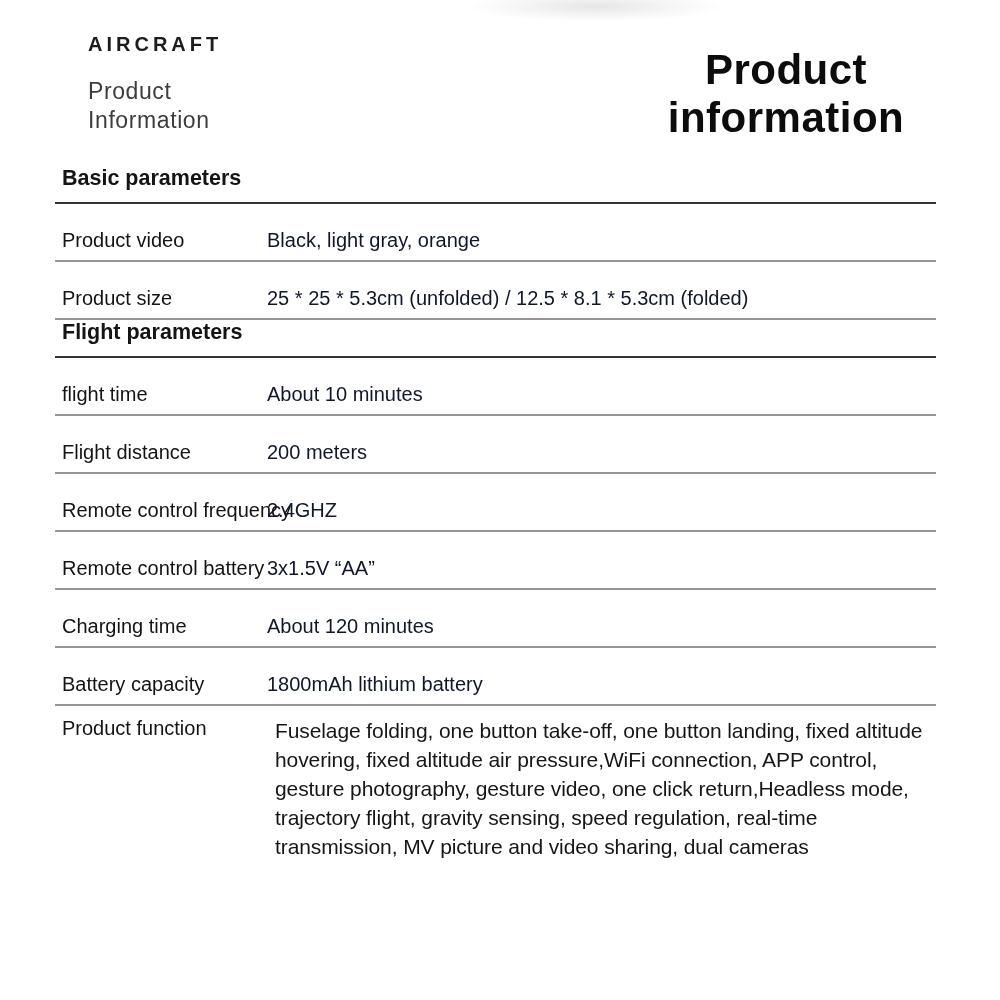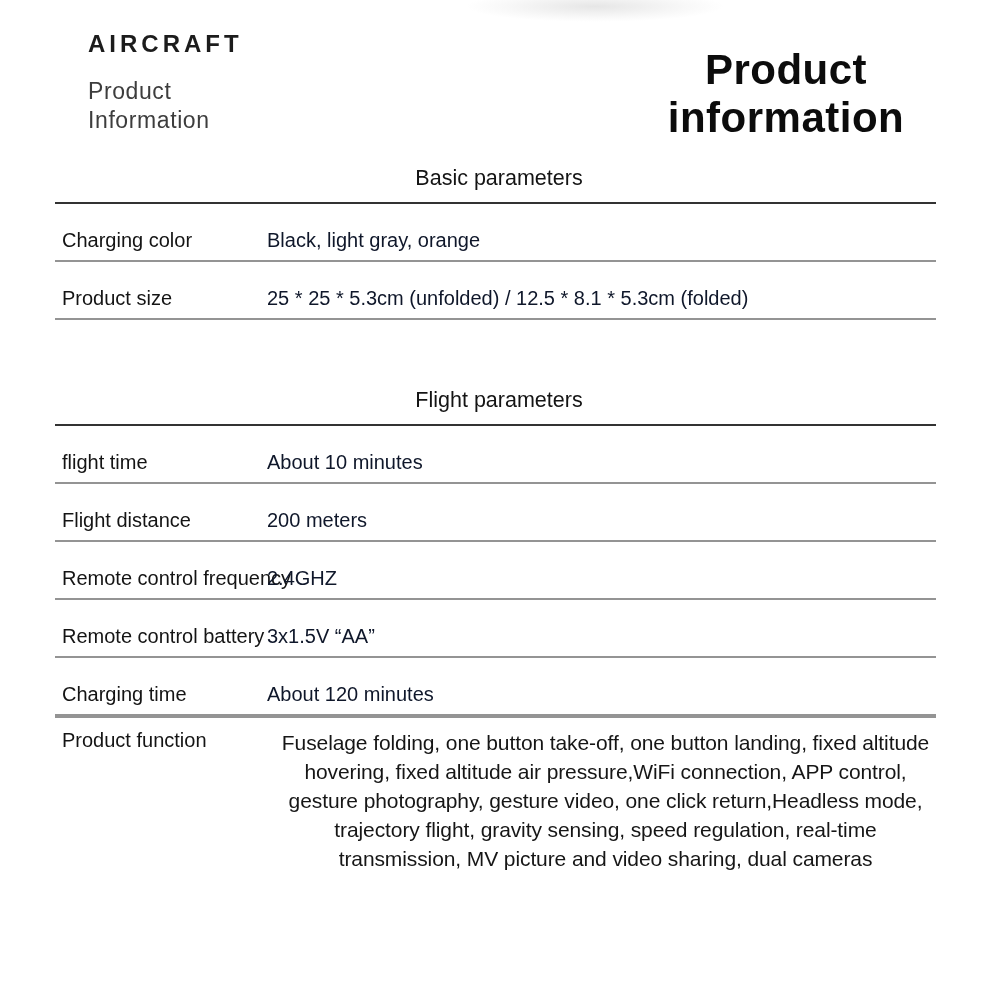--- a/index.html
+++ b/index.html
@@ -14,58 +14,58 @@
   .smudge {
     position: absolute; left: 430px; top: -8px; width: 330px; height: 36px;
     background: radial-gradient(ellipse 50% 55% at 50% 40%,
       rgba(165,165,165,0.28), rgba(200,200,200,0.12) 55%, rgba(255,255,255,0) 78%);
     pointer-events: none;
   }
 
   
   .brand { position: absolute; left: 88px; top: 30px; }
   .brand-logo {
-    font-size: 24px; font-weight: 700; letter-spacing: 4px;
+    font-size: 20px; font-weight: 700; letter-spacing: 4px;
     color: #1c1c1c; line-height: 28px;
   }
   .brand-tagline {
     margin-top: 19px;
     font-size: 23px; line-height: 29px; font-weight: 400;
     letter-spacing: 0.6px; color: var(--subtitle-text, #3d3d3d);
   }
   .page-title {
     position: absolute; left: 606px; top: 46px; width: 360px;
     text-align: center;
     font-size: 42px; line-height: 48px; font-weight: 700;
     color: #0c0c0c; letter-spacing: 0.5px;
   }
 
   
   .content { position: absolute; left: 55px; top: 166px; width: 881px; }
-  .section + .section { margin-top: 68px; }
+  .section + .section { }
   .sec-heading {
-    font-size: 21.5px; font-weight: 400; line-height: 25px;
-    padding-left: 7px; color: #141414; text-align: center;
+    font-size: 21.5px; font-weight: 700; line-height: 25px;
+    padding-left: 7px; color: #141414;
   }
   .rule { border: none; height: 0; border-top: 2px solid var(--row-rule, #989898); }
   .rule.dark { border-top-color: var(--heading-rule, #333333); margin-top: 11px; }
   .spec-row {
     display: grid; grid-template-columns: 212px 1fr;
     padding: 24px 0 8px 0;
   }
   .spec-row .label {
     padding-left: 7px; font-size: 20px; line-height: 24px;
     white-space: nowrap; color: #141414;
   }
   .spec-row .value {
     text-align: left; font-size: 20px; line-height: 24px; color: #0f172a;
   }
   .spec-row.long { padding: 10px 0 0 0; }
   .spec-row.long .value {
-    text-align: center; padding-left: 8px;
+    text-align: left; padding-left: 8px;
     font-size: 21px; line-height: 29px; letter-spacing: -0.1px;
     color: #161616;
   }
 </style>
 </head>
 <body>
 
 <div class="smudge"></div>
 
 <header>
@@ -82,21 +82,21 @@
   </h1>
 </header>
 
 <main class="content">
 
   <section class="section">
     <h2 class="sec-heading">Basic parameters</h2>
     <div class="rule dark"></div>
 
     <div class="spec-row">
-      <div class="label">Charging color</div>
+      <div class="label">Product video</div>
       <div class="value">Black, light gray, orange</div>
     </div>
     <div class="rule"></div>
 
     <div class="spec-row">
       <div class="label">Product size</div>
       <div class="value">25 * 25 * 5.3cm (unfolded) / 12.5 * 8.1 * 5.3cm (folded)</div>
     </div>
     <div class="rule"></div>
   </section>
@@ -128,20 +128,24 @@
       <div class="value">3x1.5V “AA”</div>
     </div>
     <div class="rule"></div>
 
     <div class="spec-row">
       <div class="label">Charging time</div>
       <div class="value">About 120 minutes</div>
     </div>
     <div class="rule"></div>
 
+    <div class="spec-row">
+      <div class="label">Battery capacity</div>
+      <div class="value">1800mAh lithium battery</div>
+    </div>
     <div class="rule"></div>
 
     <div class="spec-row long">
       <div class="label">Product function</div>
       <div class="value">Fuselage folding, one button take-off, one button landing, fixed altitude hovering, fixed altitude air pressure,WiFi connection, APP control, gesture photography, gesture video, one click return,Headless mode, trajectory flight, gravity sensing, speed regulation, real-time transmission, MV picture and video sharing, dual cameras</div>
     </div>
   </section>
 
 </main>
 

